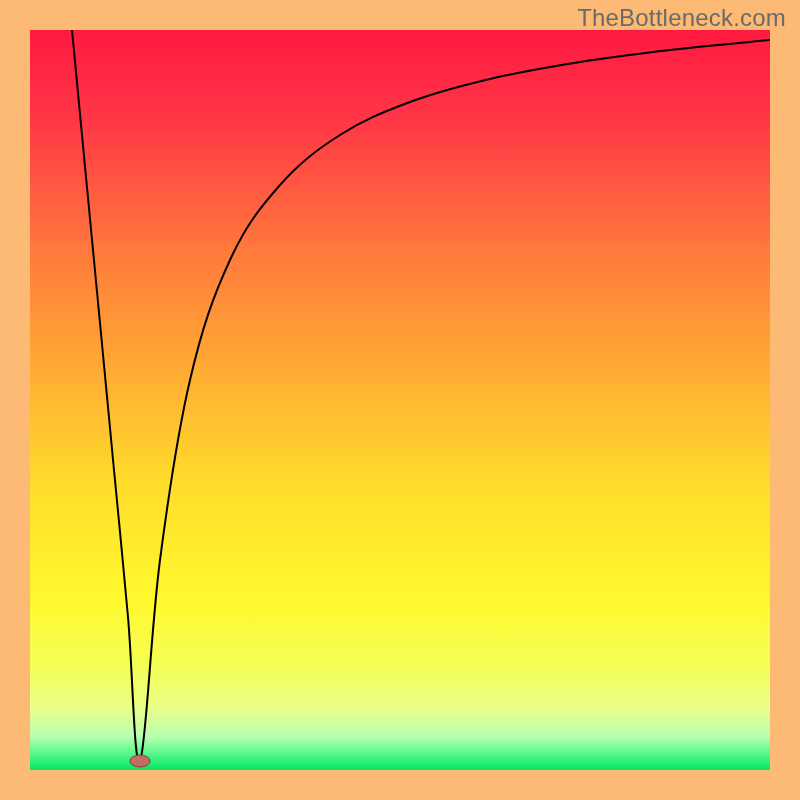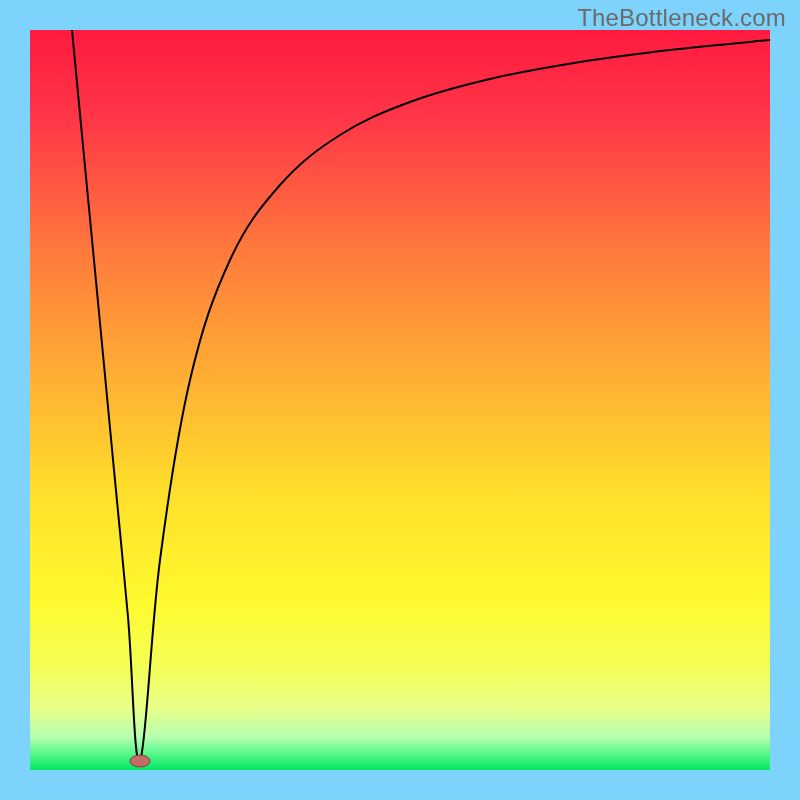--- a/index.html
+++ b/index.html
@@ -9,21 +9,21 @@
     height: 800px;
     overflow: hidden;
     background: #000;
     font-family: Arial, Helvetica, sans-serif;
   }
   .frame {
     position: absolute;
     top: 0; left: 0;
     width: 800px;
     height: 800px;
-    background: #7dd3fc;
+    background: #fdba74;
   }
   .plot {
     position: absolute;
     background: #000;
   }
   .plot svg {
     display: block;
     width: 100%;
     height: 100%;
   }

